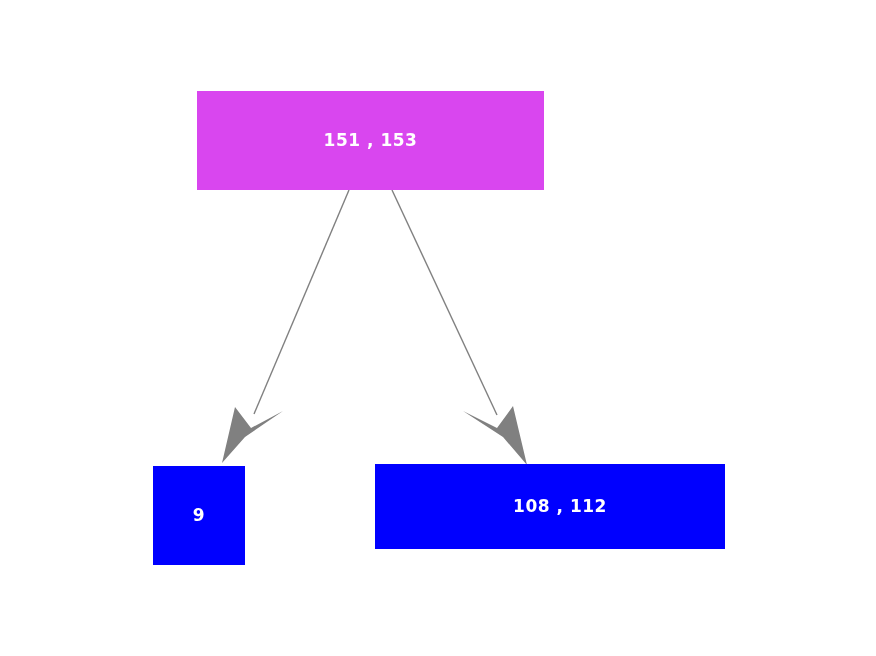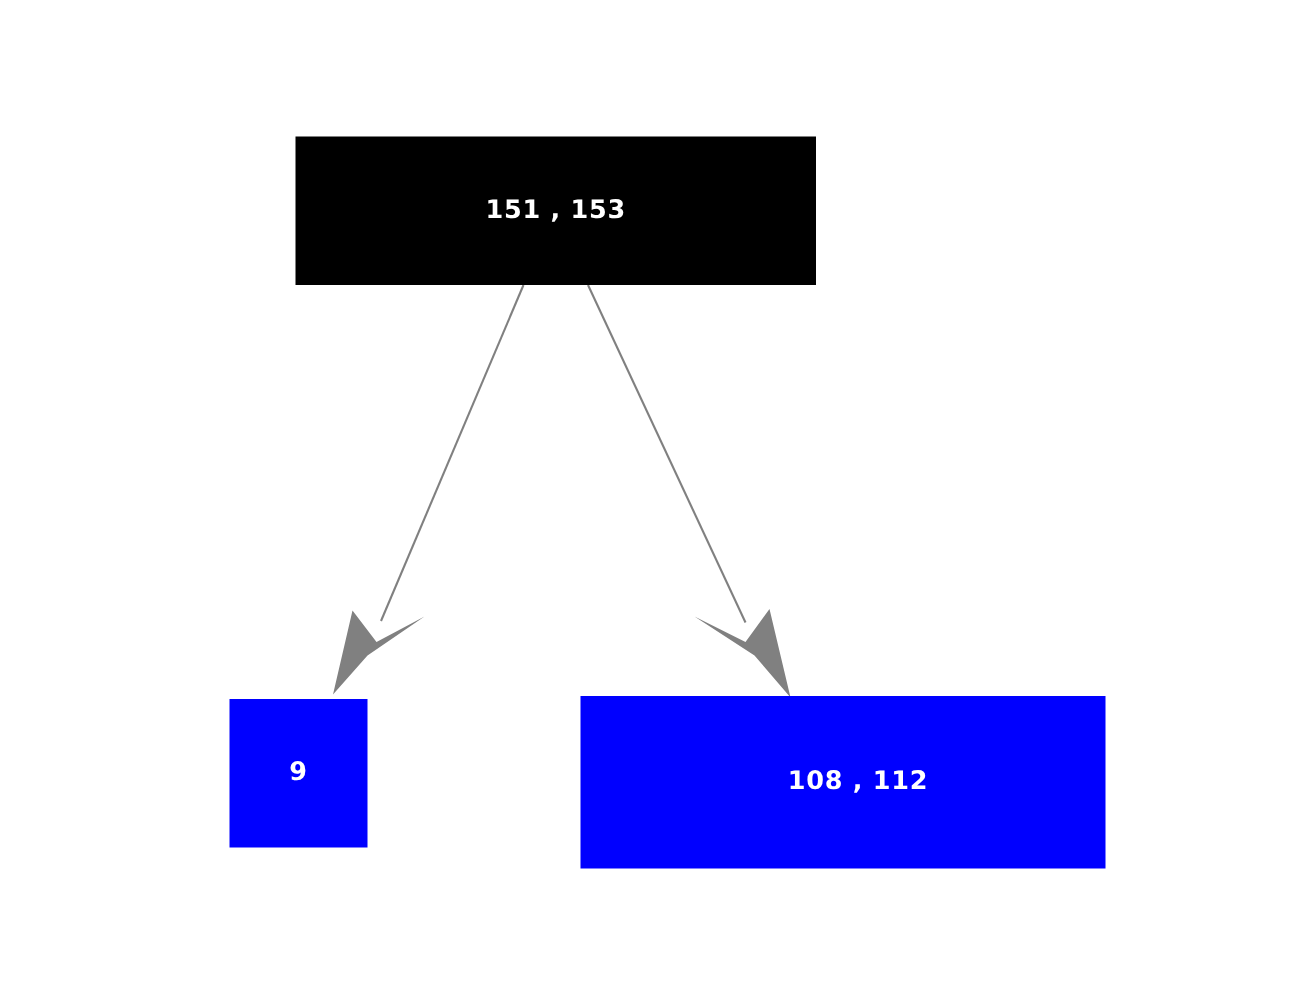--- a/index.html
+++ b/index.html
@@ -42,34 +42,34 @@
   }
   .node-label {
     display: block;
     line-height: 1;
   }
   #node-root {
     left: 197px;
     top: 91px;
     width: 347px;
     height: 99px;
-    background: #000000;
+    background: #d946ef;
   }
   #node-left {
     left: 153px;
     top: 466px;
     width: 92px;
     height: 99px;
     background: #0000ff;
   }
   #node-right {
-    left: 387px;
+    left: 375px;
     top: 464px;
     width: 350px;
-    height: 115px;
+    height: 85px;
     background: #0000ff;
     padding-left: 20px;
   }
 </style>
 </head>
 <body>
 
 <div id="canvas">
 
   <svg class="edge-layer" viewBox="0 0 876 656" width="876" height="656" xmlns="http://www.w3.org/2000/svg">

